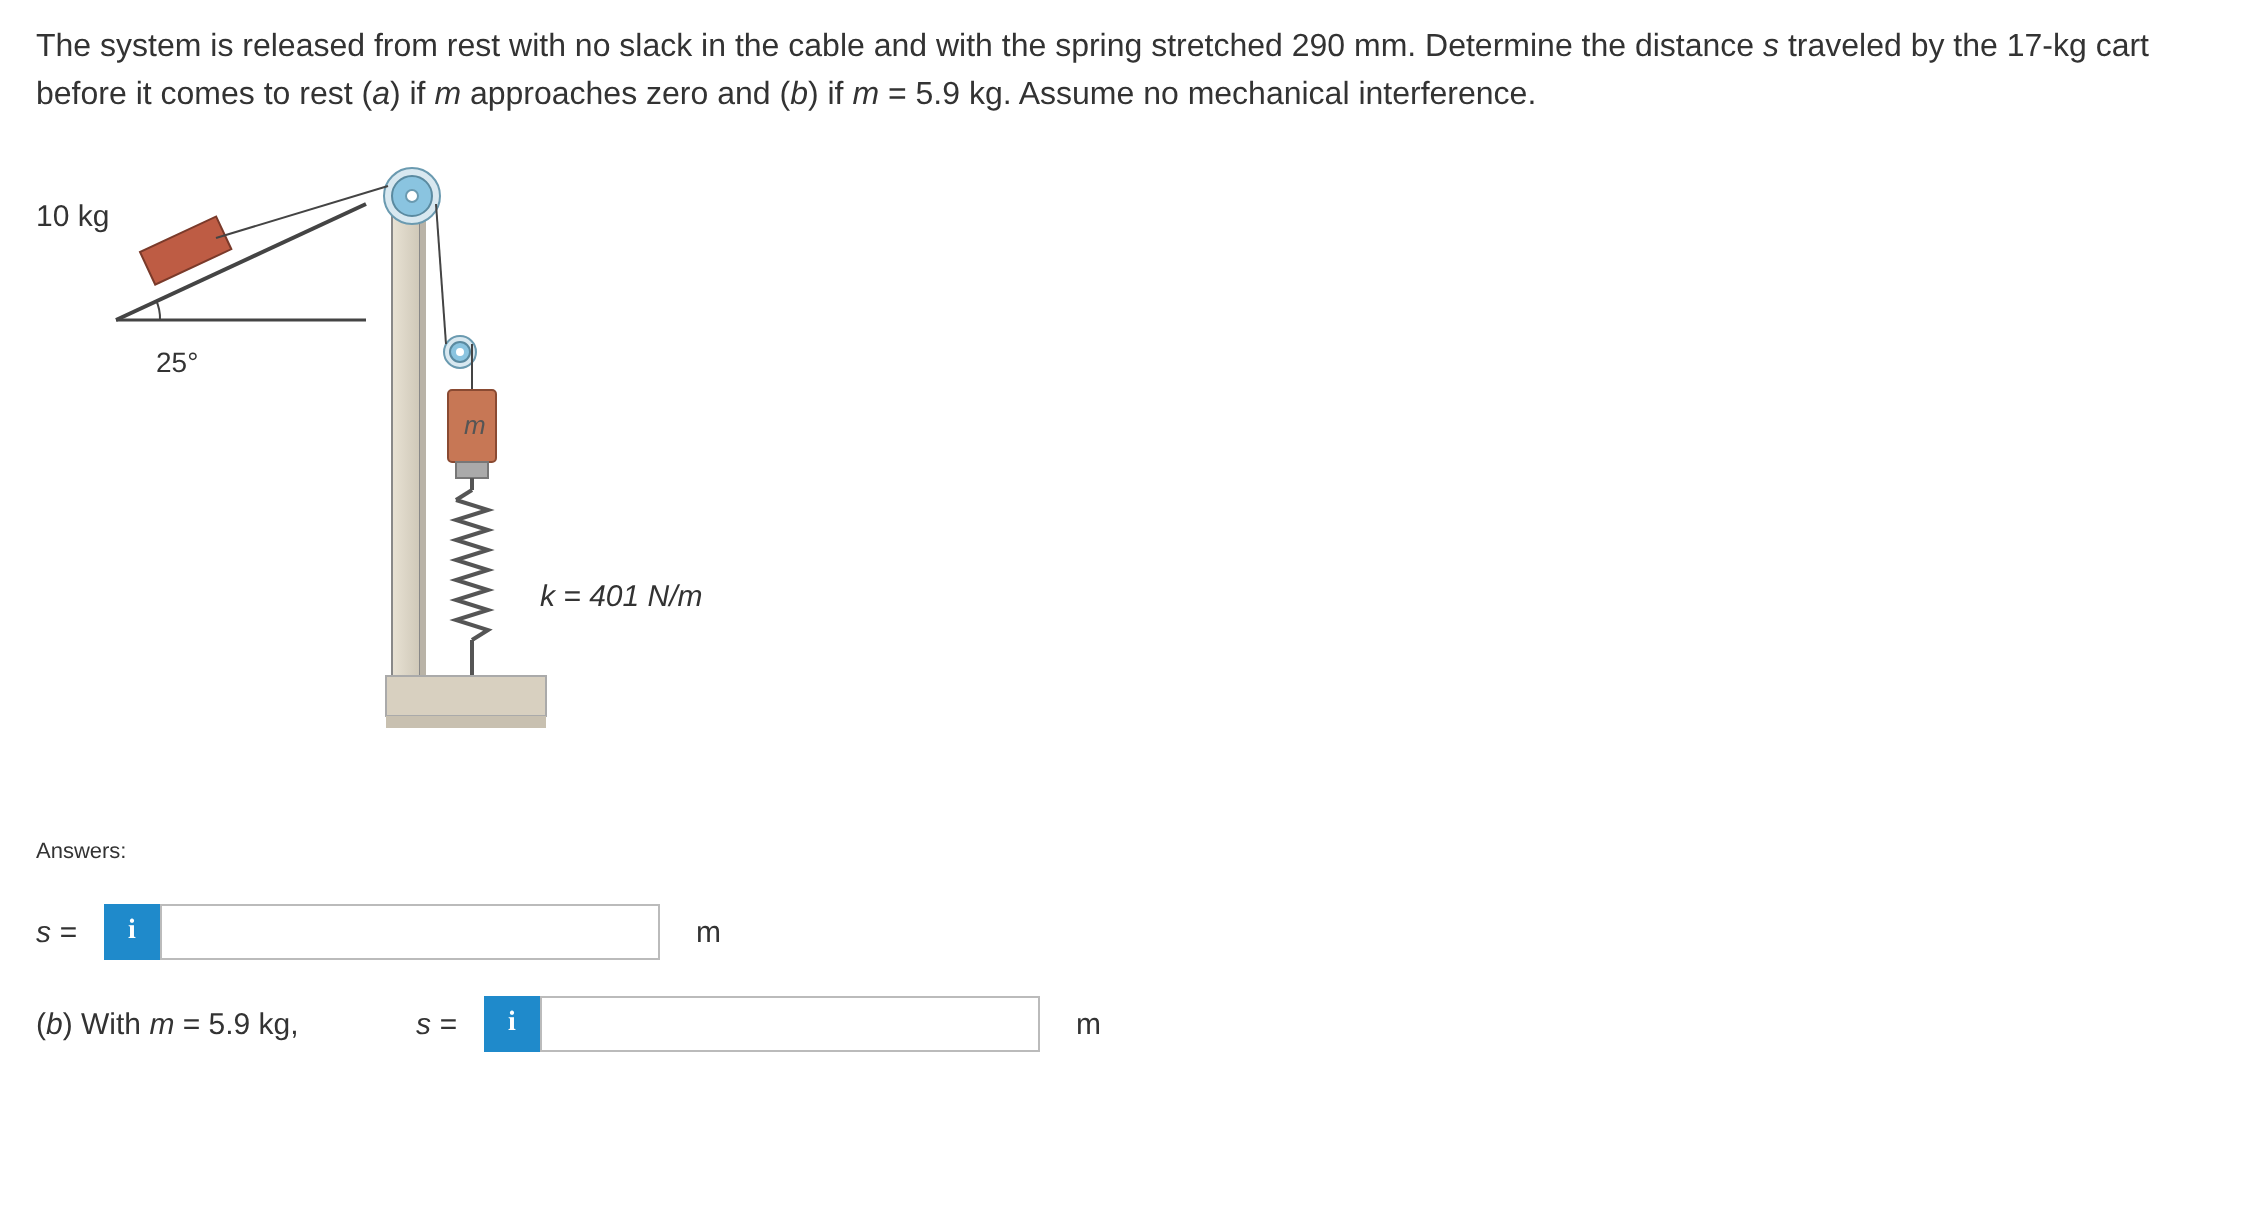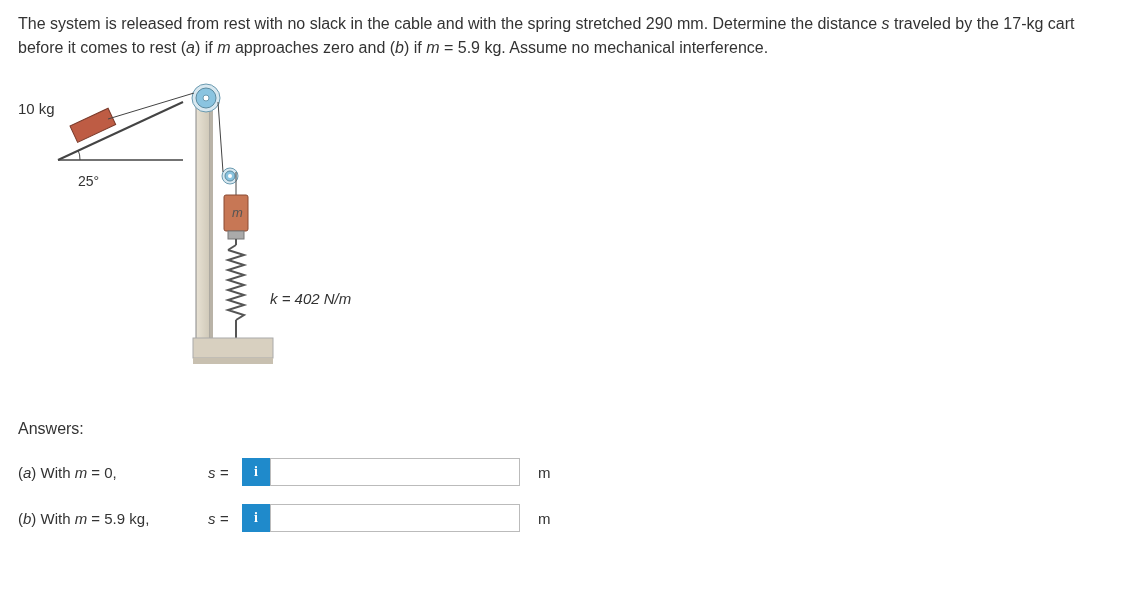--- a/index.html
+++ b/index.html
@@ -52,21 +52,21 @@
     .k-label {
       position: absolute;
       left: 252px;
       top: 210px;
       font-style: italic;
       font-size: 15px;
     }
     .answers-heading {
       margin-top: 4px;
       margin-bottom: 20px;
-      font-size: 16px;
+      font-size: 11px;
     }
     .answer-row {
       display: flex;
       align-items: center;
       margin-bottom: 18px;
     }
     .answer-label {
       width: 190px;
       font-size: 15px;
     }
@@ -160,29 +160,26 @@
       <linearGradient id="postGrad" x1="0" y1="0" x2="1" y2="0">
         <stop offset="0%" stop-color="#e8e2d4"></stop>
         <stop offset="100%" stop-color="#cfc8b8"></stop>
       </linearGradient>
     </defs>
   </svg>
 
   <div class="mass-label">10 kg</div>
   <div class="angle-label">25°</div>
   <div class="m-label">m</div>
-  <div class="k-label">k = 402 N/m</div>
+  <div class="k-label">k = 401 N/m</div>
 </div>
 
 <div class="answers-heading">Answers:</div>
 
 <div class="answer-row">
-  <div class="answer-label">
-    <span>(</span><span class="italic">a</span><span>) With </span><span class="italic">m</span><span> = 0,</span>
-  </div>
   <div class="eq-label">
     <span class="italic">s</span><span> =</span>
   </div>
   <div class="info-icon">i</div>
   <input class="answer-input" type="text" value="" style="">
   <div class="unit-label">m</div>
 </div>
 
 <div class="answer-row">
   <div class="answer-label">

